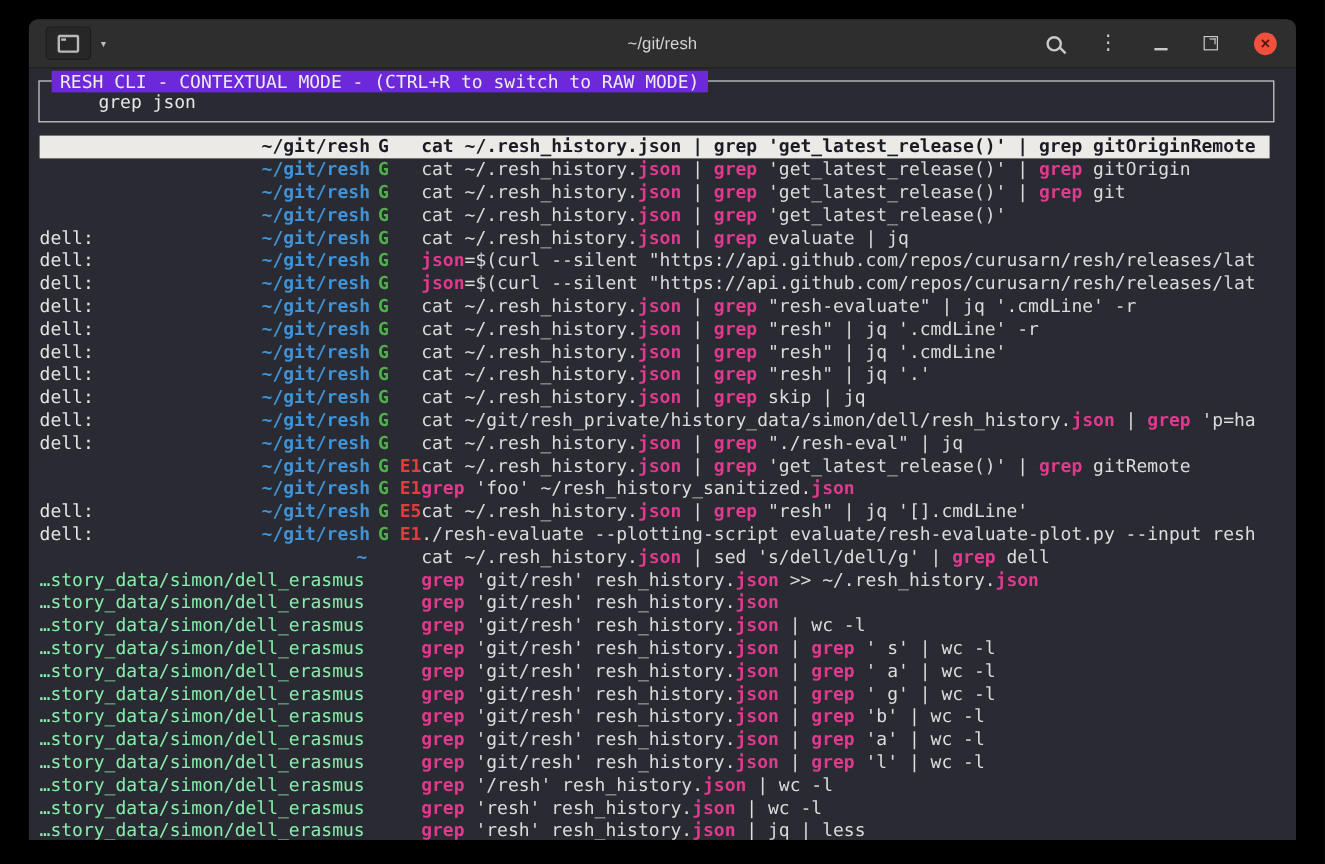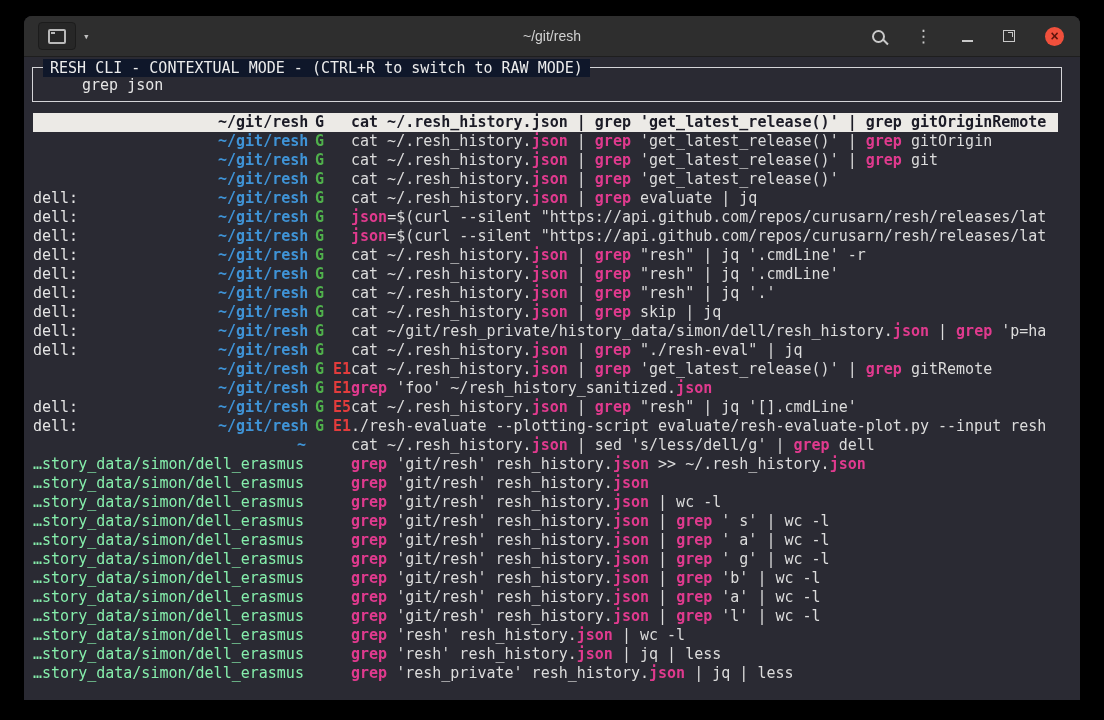--- a/index.html
+++ b/index.html
@@ -46,21 +46,21 @@
   
   .terminal-content{
     position:absolute;top:41px;left:0;right:0;bottom:0;
     font:15px/18px "DejaVu Sans Mono",monospace;color:#dcdcdc;
   }
   .search-box{
     margin:10px 18px 11px 8px;border:1px solid #d4d4d8;position:relative;
     padding:8px 8px 7px 6px;
   }
   .legend{
-    position:absolute;top:-9px;left:10px;background:#0f172a;padding:0 7px;
+    position:absolute;top:-9px;left:10px;background:#6d28d9;padding:0 7px;
     color:#ececec;white-space:pre;
   }
   .query{color:#e6e6e6;white-space:pre;margin-left:43px;}
   
   .rows{}
   .row{height:19px;margin:0 22px 0 9px;white-space:pre;overflow:hidden;}
   .row > span{display:inline-block;vertical-align:top;}
   .host{width:185px;}
   .host-remote{color:#e5e5e5;}
   .host-path{color:#86efac;}
@@ -102,39 +102,41 @@
       <div class="query">grep json</div>
     </div>
     <div class="rows">
         <div class="row selected"><span class="host host-path"></span><span class="dir">~/git/resh</span><span class="flags"><span class="flag flag-ok"> G</span></span><span class="cmd"><span>cat ~/.resh_history.</span><span class="match">json</span><span> | </span><span class="match">grep</span><span> 'get_latest_release()' | </span><span class="match">grep</span><span> gitOriginRemote</span></span></div>
         <div class="row"><span class="host host-path"></span><span class="dir">~/git/resh</span><span class="flags"><span class="flag flag-ok"> G</span></span><span class="cmd"><span>cat ~/.resh_history.</span><span class="match">json</span><span> | </span><span class="match">grep</span><span> 'get_latest_release()' | </span><span class="match">grep</span><span> gitOrigin</span></span></div>
         <div class="row"><span class="host host-path"></span><span class="dir">~/git/resh</span><span class="flags"><span class="flag flag-ok"> G</span></span><span class="cmd"><span>cat ~/.resh_history.</span><span class="match">json</span><span> | </span><span class="match">grep</span><span> 'get_latest_release()' | </span><span class="match">grep</span><span> git</span></span></div>
         <div class="row"><span class="host host-path"></span><span class="dir">~/git/resh</span><span class="flags"><span class="flag flag-ok"> G</span></span><span class="cmd"><span>cat ~/.resh_history.</span><span class="match">json</span><span> | </span><span class="match">grep</span><span> 'get_latest_release()'</span></span></div>
         <div class="row"><span class="host host-remote">dell:</span><span class="dir">~/git/resh</span><span class="flags"><span class="flag flag-ok"> G</span></span><span class="cmd"><span>cat ~/.resh_history.</span><span class="match">json</span><span> | </span><span class="match">grep</span><span> evaluate | jq</span></span></div>
         <div class="row"><span class="host host-remote">dell:</span><span class="dir">~/git/resh</span><span class="flags"><span class="flag flag-ok"> G</span></span><span class="cmd"><span class="match">json</span><span>=$(curl --silent "https://api.github.com/repos/curusarn/resh/releases/lat</span></span></div>
         <div class="row"><span class="host host-remote">dell:</span><span class="dir">~/git/resh</span><span class="flags"><span class="flag flag-ok"> G</span></span><span class="cmd"><span class="match">json</span><span>=$(curl --silent "https://api.github.com/repos/curusarn/resh/releases/lat</span></span></div>
+        <div class="row"><span class="host host-remote">dell:</span><span class="dir">~/git/resh</span><span class="flags"><span class="flag flag-ok"> G</span></span><span class="cmd"><span>cat ~/.resh_history.</span><span class="match">json</span><span> | </span><span class="match">grep</span><span> "resh-evaluate" | jq '.cmdLine' -r</span></span></div>
         <div class="row"><span class="host host-remote">dell:</span><span class="dir">~/git/resh</span><span class="flags"><span class="flag flag-ok"> G</span></span><span class="cmd"><span>cat ~/.resh_history.</span><span class="match">json</span><span> | </span><span class="match">grep</span><span> "resh" | jq '.cmdLine' -r</span></span></div>
         <div class="row"><span class="host host-remote">dell:</span><span class="dir">~/git/resh</span><span class="flags"><span class="flag flag-ok"> G</span></span><span class="cmd"><span>cat ~/.resh_history.</span><span class="match">json</span><span> | </span><span class="match">grep</span><span> "resh" | jq '.cmdLine'</span></span></div>
         <div class="row"><span class="host host-remote">dell:</span><span class="dir">~/git/resh</span><span class="flags"><span class="flag flag-ok"> G</span></span><span class="cmd"><span>cat ~/.resh_history.</span><span class="match">json</span><span> | </span><span class="match">grep</span><span> "resh" | jq '.'</span></span></div>
         <div class="row"><span class="host host-remote">dell:</span><span class="dir">~/git/resh</span><span class="flags"><span class="flag flag-ok"> G</span></span><span class="cmd"><span>cat ~/.resh_history.</span><span class="match">json</span><span> | </span><span class="match">grep</span><span> skip | jq</span></span></div>
         <div class="row"><span class="host host-remote">dell:</span><span class="dir">~/git/resh</span><span class="flags"><span class="flag flag-ok"> G</span></span><span class="cmd"><span>cat ~/git/resh_private/history_data/simon/dell/resh_history.</span><span class="match">json</span><span> | </span><span class="match">grep</span><span> 'p=ha</span></span></div>
         <div class="row"><span class="host host-remote">dell:</span><span class="dir">~/git/resh</span><span class="flags"><span class="flag flag-ok"> G</span></span><span class="cmd"><span>cat ~/.resh_history.</span><span class="match">json</span><span> | </span><span class="match">grep</span><span> "./resh-eval" | jq</span></span></div>
         <div class="row"><span class="host host-path"></span><span class="dir">~/git/resh</span><span class="flags"><span class="flag flag-ok"> G</span><span class="flag flag-err"> E1</span></span><span class="cmd"><span>cat ~/.resh_history.</span><span class="match">json</span><span> | </span><span class="match">grep</span><span> 'get_latest_release()' | </span><span class="match">grep</span><span> gitRemote</span></span></div>
         <div class="row"><span class="host host-path"></span><span class="dir">~/git/resh</span><span class="flags"><span class="flag flag-ok"> G</span><span class="flag flag-err"> E1</span></span><span class="cmd"><span class="match">grep</span><span> 'foo' ~/resh_history_sanitized.</span><span class="match">json</span></span></div>
         <div class="row"><span class="host host-remote">dell:</span><span class="dir">~/git/resh</span><span class="flags"><span class="flag flag-ok"> G</span><span class="flag flag-err"> E5</span></span><span class="cmd"><span>cat ~/.resh_history.</span><span class="match">json</span><span> | </span><span class="match">grep</span><span> "resh" | jq '[].cmdLine'</span></span></div>
         <div class="row"><span class="host host-remote">dell:</span><span class="dir">~/git/resh</span><span class="flags"><span class="flag flag-ok"> G</span><span class="flag flag-err"> E1</span></span><span class="cmd"><span>./resh-evaluate --plotting-script evaluate/resh-evaluate-plot.py --input resh</span></span></div>
-        <div class="row"><span class="host host-path"></span><span class="dir">~</span><span class="flags"></span><span class="cmd"><span>cat ~/.resh_history.</span><span class="match">json</span><span> | sed 's/less/dell/g' | </span><span class="match">grep</span><span> dell</span></span></div>
+        <div class="row"><span class="host host-path"></span><span class="dir">~</span><span class="flags"></span><span class="cmd"><span>cat ~/.resh_history.</span><span class="match">json</span><span> | sed 's/dell/dell/g' | </span><span class="match">grep</span><span> dell</span></span></div>
         <div class="row"><span class="host host-path">…story_data/simon/dell_erasmus</span><span class="dir"></span><span class="flags"></span><span class="cmd"><span class="match">grep</span><span> 'git/resh' resh_history.</span><span class="match">json</span><span> &gt;&gt; ~/.resh_history.</span><span class="match">json</span></span></div>
         <div class="row"><span class="host host-path">…story_data/simon/dell_erasmus</span><span class="dir"></span><span class="flags"></span><span class="cmd"><span class="match">grep</span><span> 'git/resh' resh_history.</span><span class="match">json</span></span></div>
         <div class="row"><span class="host host-path">…story_data/simon/dell_erasmus</span><span class="dir"></span><span class="flags"></span><span class="cmd"><span class="match">grep</span><span> 'git/resh' resh_history.</span><span class="match">json</span><span> | wc -l</span></span></div>
         <div class="row"><span class="host host-path">…story_data/simon/dell_erasmus</span><span class="dir"></span><span class="flags"></span><span class="cmd"><span class="match">grep</span><span> 'git/resh' resh_history.</span><span class="match">json</span><span> | </span><span class="match">grep</span><span> ' s' | wc -l</span></span></div>
         <div class="row"><span class="host host-path">…story_data/simon/dell_erasmus</span><span class="dir"></span><span class="flags"></span><span class="cmd"><span class="match">grep</span><span> 'git/resh' resh_history.</span><span class="match">json</span><span> | </span><span class="match">grep</span><span> ' a' | wc -l</span></span></div>
         <div class="row"><span class="host host-path">…story_data/simon/dell_erasmus</span><span class="dir"></span><span class="flags"></span><span class="cmd"><span class="match">grep</span><span> 'git/resh' resh_history.</span><span class="match">json</span><span> | </span><span class="match">grep</span><span> ' g' | wc -l</span></span></div>
         <div class="row"><span class="host host-path">…story_data/simon/dell_erasmus</span><span class="dir"></span><span class="flags"></span><span class="cmd"><span class="match">grep</span><span> 'git/resh' resh_history.</span><span class="match">json</span><span> | </span><span class="match">grep</span><span> 'b' | wc -l</span></span></div>
         <div class="row"><span class="host host-path">…story_data/simon/dell_erasmus</span><span class="dir"></span><span class="flags"></span><span class="cmd"><span class="match">grep</span><span> 'git/resh' resh_history.</span><span class="match">json</span><span> | </span><span class="match">grep</span><span> 'a' | wc -l</span></span></div>
         <div class="row"><span class="host host-path">…story_data/simon/dell_erasmus</span><span class="dir"></span><span class="flags"></span><span class="cmd"><span class="match">grep</span><span> 'git/resh' resh_history.</span><span class="match">json</span><span> | </span><span class="match">grep</span><span> 'l' | wc -l</span></span></div>
+        <div class="row"><span class="host host-path">…story_data/simon/dell_erasmus</span><span class="dir"></span><span class="flags"></span><span class="cmd"><span class="match">grep</span><span> '/resh' resh_history.</span><span class="match">json</span><span> | wc -l</span></span></div>
         <div class="row"><span class="host host-path">…story_data/simon/dell_erasmus</span><span class="dir"></span><span class="flags"></span><span class="cmd"><span class="match">grep</span><span> 'resh' resh_history.</span><span class="match">json</span><span> | wc -l</span></span></div>
         <div class="row"><span class="host host-path">…story_data/simon/dell_erasmus</span><span class="dir"></span><span class="flags"></span><span class="cmd"><span class="match">grep</span><span> 'resh' resh_history.</span><span class="match">json</span><span> | jq | less</span></span></div>
         <div class="row"><span class="host host-path">…story_data/simon/dell_erasmus</span><span class="dir"></span><span class="flags"></span><span class="cmd"><span class="match">grep</span><span> 'resh_private' resh_history.</span><span class="match">json</span><span> | jq | less</span></span></div>
       </div>
   </div>
 
 </div>
 
 </body></html>

